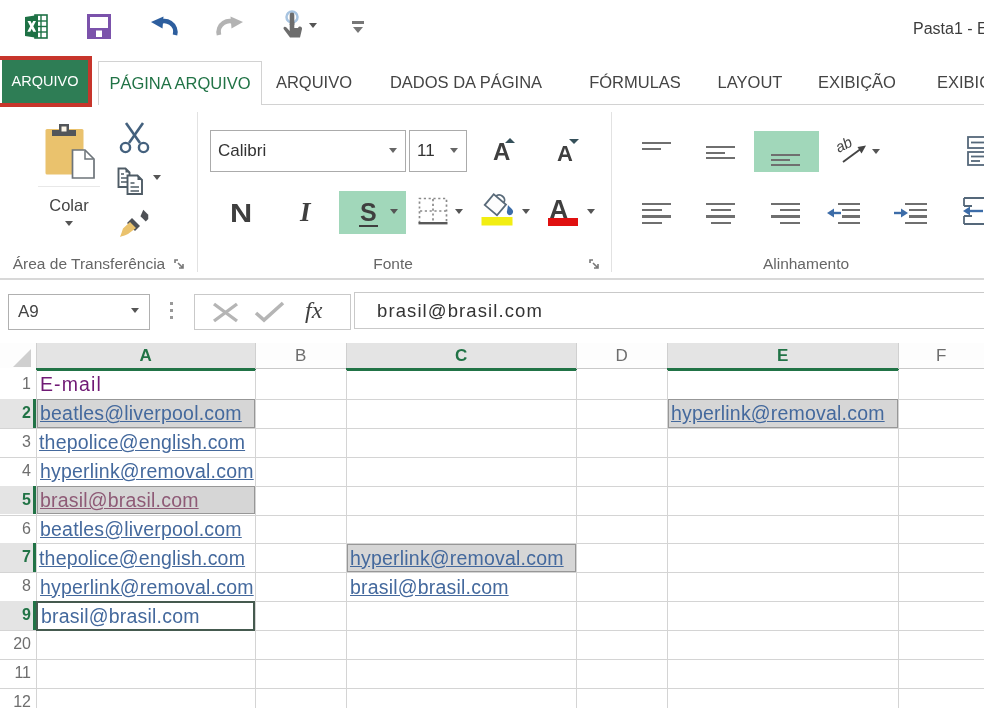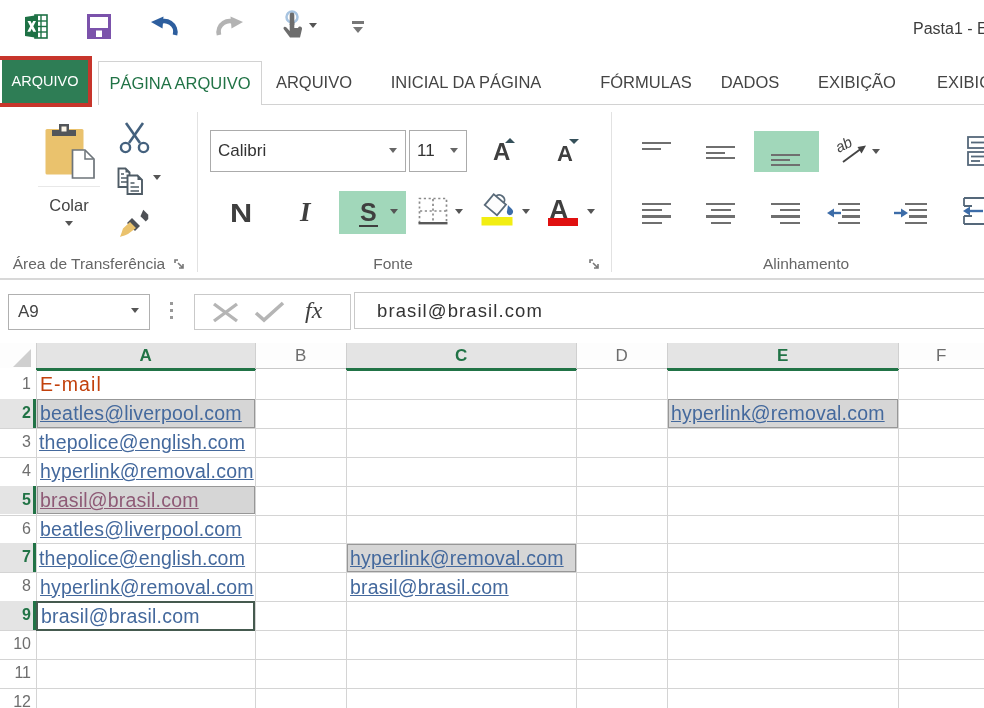--- a/index.html
+++ b/index.html
@@ -40,23 +40,23 @@
 </svg>
 <div class="caret" style="left:309px;top:23px"></div>
 <div class="a" style="left:352px;top:21px;width:12px;height:2.5px;background:#777"></div>
 <div class="caret" style="left:352.5px;top:27px;border-left-width:5.5px;border-right-width:5.5px;border-top-width:6px;border-top-color:#777"></div>
 <div class="a" style="left:913px;top:20px;font-size:16px;color:#3c3c3c;white-space:nowrap">Pasta1 - E</div>
 <div class="a" style="left:262px;top:104px;width:722px;height:1px;background:#d2d2d2"></div>
 <div class="a" style="left:2px;top:60px;width:86px;height:43px;background:#2e7d55;color:#fff;font-size:14.5px;text-align:center;line-height:43px">ARQUIVO</div>
 <div class="a" style="left:-5px;top:56px;width:97px;height:51px;border:4px solid #c7352b"></div>
 <div class="a" style="left:98px;top:61px;width:164px;height:44px;background:#fff;border:1px solid #d2d2d2;border-bottom:none;color:#217346;font-size:16.5px;text-align:center;line-height:42px">PÁGINA ARQUIVO</div>
 <div class="tab" style="left:204px;width:220px">ARQUIVO</div>
-<div class="tab" style="left:356px;width:220px">INICIAL DA PÁGINA</div>
-<div class="tab" style="left:536px;width:220px">FÓRMULAS</div>
-<div class="tab" style="left:640px;width:220px">DADOS</div>
+<div class="tab" style="left:356px;width:220px">DADOS DA PÁGINA</div>
+<div class="tab" style="left:525px;width:220px">FÓRMULAS</div>
+<div class="tab" style="left:640px;width:220px">LAYOUT</div>
 <div class="tab" style="left:747px;width:220px">EXIBIÇÃO</div>
 <div class="tab" style="left:937px;width:120px;text-align:left">EXIBIÇÃO</div>
 <div class="a" style="left:0;top:277.5px;width:984px;height:2px;background:#d8d8d8"></div>
 <div class="a" style="left:197px;top:112px;width:1px;height:160px;background:#e2e2e2"></div>
 <div class="a" style="left:611px;top:112px;width:1px;height:160px;background:#e2e2e2"></div>
 <svg class="a" style="left:44px;top:119px" width="52" height="62" viewBox="0 0 52 62">
 <rect x="1.5" y="10" width="38" height="45.5" rx="1.5" fill="#eac26d"></rect>
 <rect x="8" y="11" width="24" height="6" fill="#53565a"></rect>
 <rect x="15" y="5" width="10" height="8" fill="#53565a"></rect>
 <rect x="17.5" y="7.5" width="5" height="5" fill="#fdf6e8"></rect>
@@ -238,38 +238,38 @@
 <div class="a" style="left:0;top:514.5px;width:36px;height:28.9px;color:#6e6e6e;font-size:16px;text-align:right;line-height:28.9px;padding-right:5px">6</div>
 <div class="gl" style="left:0;top:543.4px;width:984px;height:1px"></div>
 <div class="a" style="left:0;top:543.4px;width:36px;height:28.9px;background:#e4e4e4;color:#217346;font-weight:bold;font-size:16px;text-align:right;line-height:28.9px;padding-right:5px">7</div>
 <div class="a" style="left:33px;top:543.4px;width:3.5px;height:28.9px;background:#217346"></div>
 <div class="gl" style="left:0;top:572.3px;width:984px;height:1px"></div>
 <div class="a" style="left:0;top:572.3px;width:36px;height:28.9px;color:#6e6e6e;font-size:16px;text-align:right;line-height:28.9px;padding-right:5px">8</div>
 <div class="gl" style="left:0;top:601.2px;width:984px;height:1px"></div>
 <div class="a" style="left:0;top:601.2px;width:36px;height:28.9px;background:#e4e4e4;color:#217346;font-weight:bold;font-size:16px;text-align:right;line-height:28.9px;padding-right:5px">9</div>
 <div class="a" style="left:33px;top:601.2px;width:3.5px;height:28.9px;background:#217346"></div>
 <div class="gl" style="left:0;top:630.1px;width:984px;height:1px"></div>
-<div class="a" style="left:0;top:630.1px;width:36px;height:28.9px;color:#6e6e6e;font-size:16px;text-align:right;line-height:28.9px;padding-right:5px">10</div>
+<div class="a" style="left:0;top:630.1px;width:36px;height:28.9px;color:#6e6e6e;font-size:16px;text-align:right;line-height:28.9px;padding-right:5px">20</div>
 <div class="gl" style="left:0;top:659.0px;width:984px;height:1px"></div>
 <div class="a" style="left:0;top:659.0px;width:36px;height:28.9px;color:#6e6e6e;font-size:16px;text-align:right;line-height:28.9px;padding-right:5px">11</div>
 <div class="gl" style="left:0;top:687.9px;width:984px;height:1px"></div>
 <div class="a" style="left:0;top:687.9px;width:36px;height:28.9px;color:#6e6e6e;font-size:16px;text-align:right;line-height:28.9px;padding-right:5px">12</div>
 
 <div class="gl" style="left:36px;top:370px;width:1px;height:338px"></div>
 <div class="gl" style="left:254.5px;top:370px;width:1px;height:338px"></div>
 <div class="gl" style="left:346px;top:370px;width:1px;height:338px"></div>
 <div class="gl" style="left:575.5px;top:370px;width:1px;height:338px"></div>
 <div class="gl" style="left:667px;top:370px;width:1px;height:338px"></div>
 <div class="gl" style="left:897.5px;top:370px;width:1px;height:338px"></div>
 <div class="a" style="left:36.5px;top:399.4px;width:218.0px;height:28.4px;background:#d6d6d6;border:1px solid #979797"></div>
 <div class="a" style="left:36.5px;top:486.1px;width:218.0px;height:28.4px;background:#d6d6d6;border:1px solid #979797"></div>
 <div class="a" style="left:346.5px;top:543.9px;width:229.0px;height:28.4px;background:#d6d6d6;border:1px solid #979797"></div>
 <div class="a" style="left:667.5px;top:399.4px;width:230.0px;height:28.4px;background:#d6d6d6;border:1px solid #979797"></div>
 <div class="a" style="left:36px;top:601.2px;width:219px;height:29.9px;background:#fff;border:2.5px solid #455a4f"></div>
-<div class="cell" style="left:40px;top:370.4px"><span style="color:#c2410c;letter-spacing:1.1px">E-mail</span></div>
+<div class="cell" style="left:40px;top:370.4px"><span style="color:#701a75;letter-spacing:1.1px">E-mail</span></div>
 <div class="cell" style="left:40px;top:399.3px"><a class="lnk">beatles@liverpool.com</a></div>
 <div class="cell" style="left:39px;top:428.2px"><a class="lnk">thepolice@english.com</a></div>
 <div class="cell" style="left:40px;top:457.1px"><a class="lnk">hyperlink@removal.com</a></div>
 <div class="cell" style="left:40px;top:486.1px"><a class="lnk" style="color:#8e5a76">brasil@brasil.com</a></div>
 <div class="cell" style="left:40px;top:515.0px"><a class="lnk">beatles@liverpool.com</a></div>
 <div class="cell" style="left:39px;top:543.9px"><a class="lnk">thepolice@english.com</a></div>
 <div class="cell" style="left:40px;top:572.8px"><a class="lnk">hyperlink@removal.com</a></div>
 <div class="cell" style="left:41px;top:601.7px"><span style="color:#44699d">brasil@brasil.com</span></div>
 <div class="cell" style="left:350px;top:543.9px"><a class="lnk">hyperlink@removal.com</a></div>
 <div class="cell" style="left:350px;top:572.8px"><a class="lnk">brasil@brasil.com</a></div>

